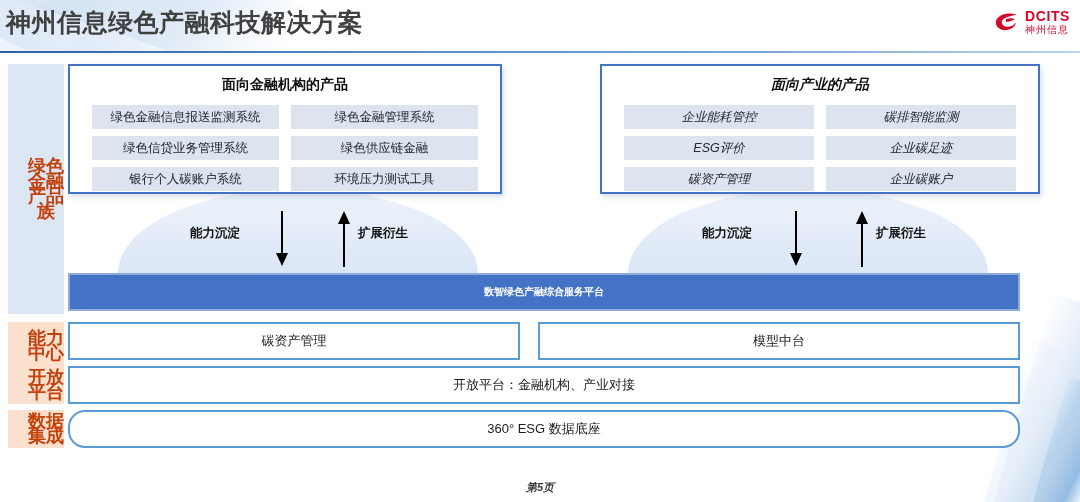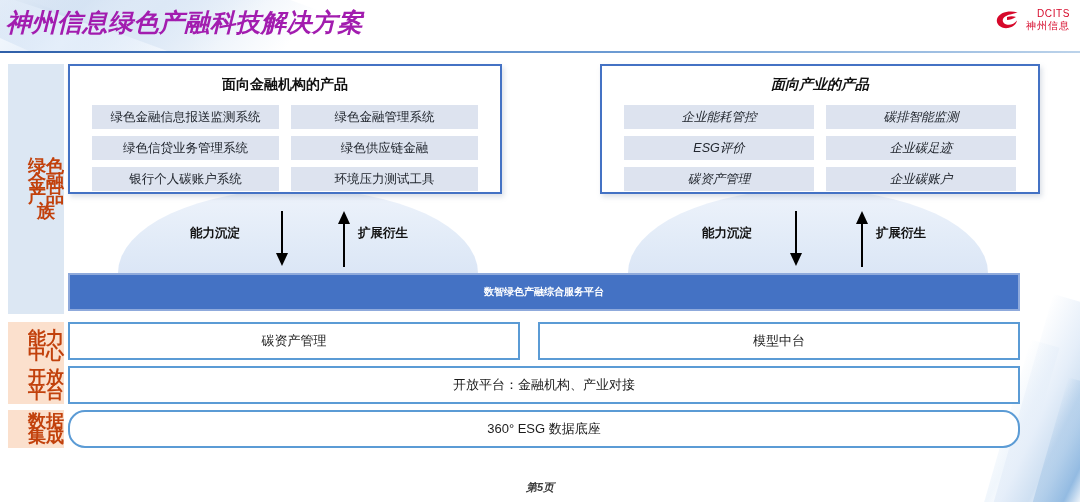--- a/index.html
+++ b/index.html
@@ -46,46 +46,44 @@
     left: -60px; top: 20px;
     width: 260px; height: 70px;
     background: linear-gradient(105deg, rgba(255,255,255,0) 0%, #e4eefa 45%, rgba(255,255,255,0) 85%);
     transform: rotate(18deg);
   }
   .slide-title {
     position: absolute;
     left: 6px; top: 6px;
     font-size: 25px;
     font-weight: bold;
-    color: #a21caf;
+    color: #404040;
     letter-spacing: 0.5px;
     white-space: nowrap;
-    font-style: italic;
   }
   .header-rule {
     position: absolute;
     left: 0; top: 51px;
     width: 1080px; height: 3px;
     background: linear-gradient(90deg, #2f5fa8 0%, #4a7fc4 25%, #7aa6d8 70%, #bcd3ea 100%);
   }
 
   
   .logo {
     position: absolute;
     right: 10px; top: 9px;
     display: flex;
     align-items: center;
     gap: 5px;
   }
   .logo-mark { width: 26px; height: 22px; display:block; }
   .logo-text { display: flex; flex-direction: column; line-height: 1; }
   .logo-en {
-    font-size: 10px; font-weight: normal; color: #d6082a;
+    font-size: 14px; font-weight: bold; color: #d6082a;
     letter-spacing: 0.6px;
-    text-align: right;
   }
   .logo-cn {
     font-size: 10px; color: #d6082a; letter-spacing: 1px;
     margin-top: 2px;
   }
 
   
   .ribbon {
     position: absolute;
     pointer-events: none;

